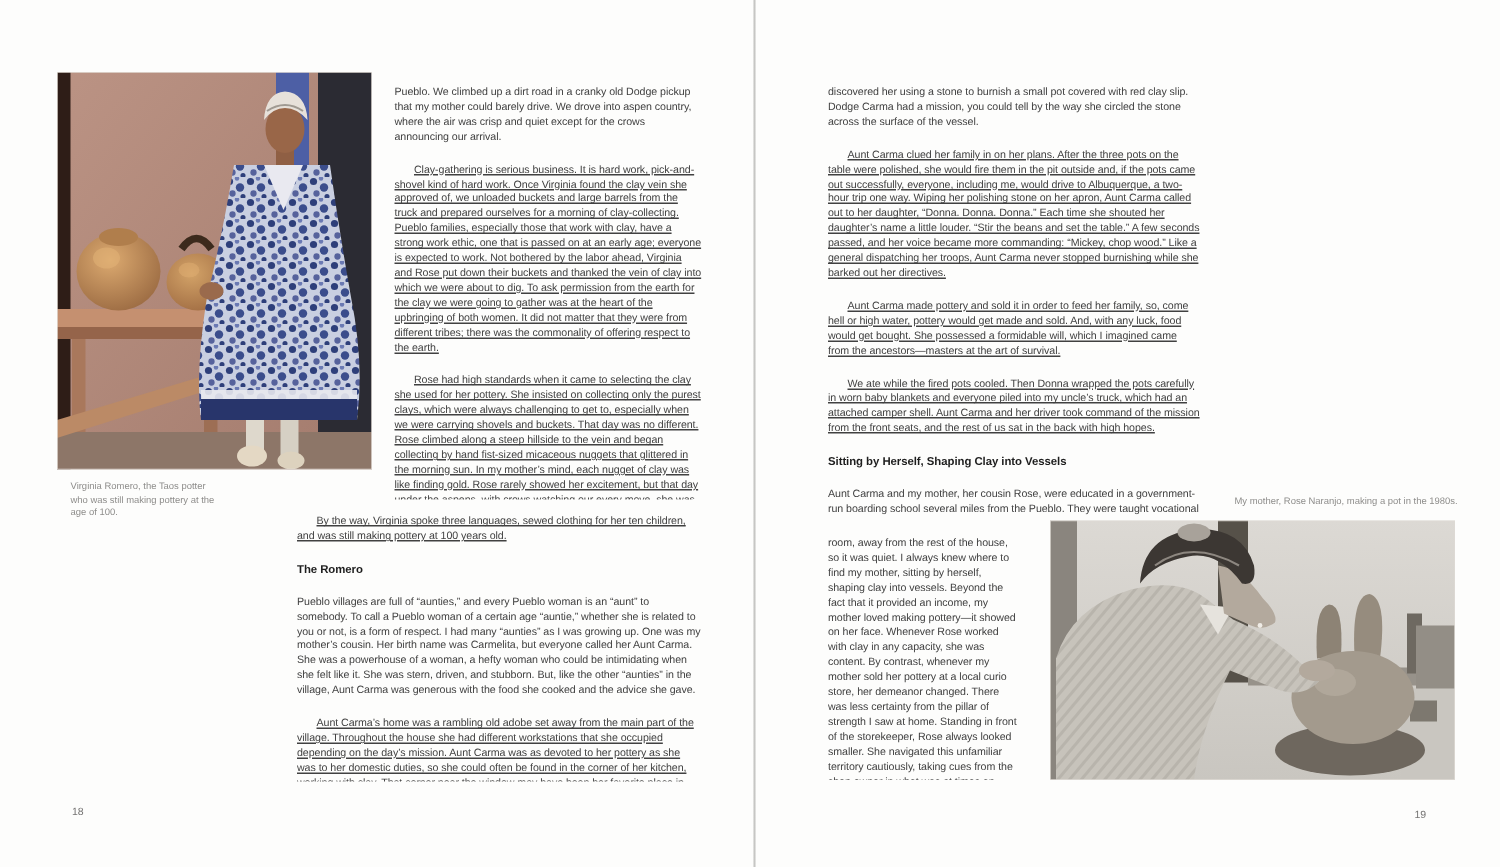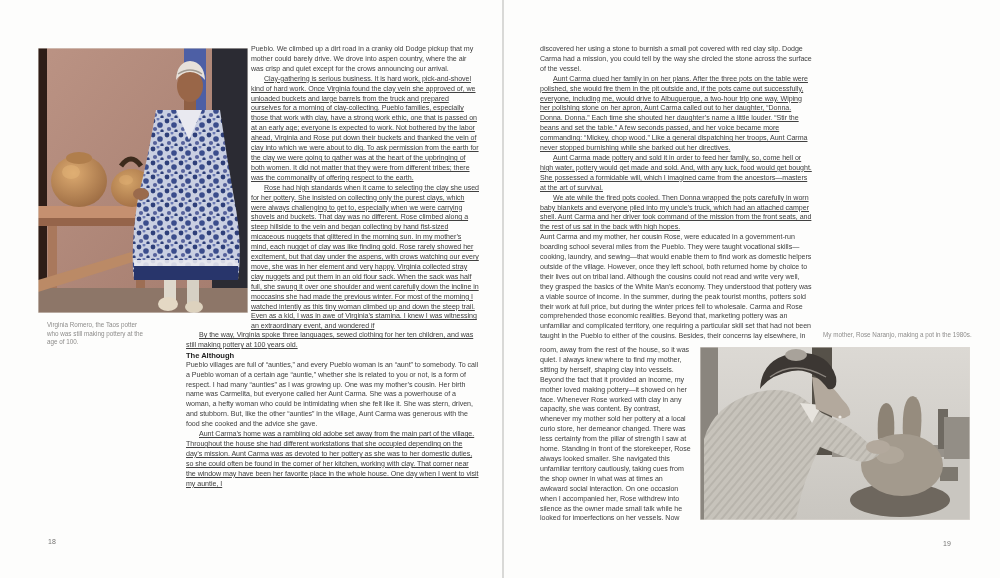--- a/index.html
+++ b/index.html
@@ -2,21 +2,21 @@
 <html><head>
 <meta charset="utf-8">
 <style>
   html,body{margin:0;padding:0;background:#fbfbfa;}
   .spread{position:relative;width:1000px;height:578px;background:#fdfdfc;overflow:hidden;
           font-family:"Liberation Sans", sans-serif;}
   .gutter{position:absolute;left:502px;top:0;width:2px;height:578px;
           background:linear-gradient(to right,#ececea,#c6c6c4,#ececea);}
   .body-text{font-size:7.1px;line-height:9.9px;color:#414141;letter-spacing:-0.04px;
              text-align:left;position:absolute;overflow:hidden;}
-  .body-text p{margin:0;}
+  .body-text p{margin:12px;}
   .body-text p.ind{text-indent:13px;text-decoration:underline;}
   .sec-heading{font-weight:bold;color:#1e1e1e;font-size:7.6px;margin-top:10px;margin-bottom:0;}
   .caption{position:absolute;font-size:6.3px;line-height:8.6px;color:#8e8d8b;}
   .pagenum{position:absolute;font-size:7px;color:#757473;}
   .photo{position:absolute;display:block;}
   .photo svg{display:block;}
 </style>
 </head>
 <body>
 
@@ -94,34 +94,35 @@
   <div class="caption" style="left:47px;top:321px;width:102px;">Virginia Romero, the Taos potter who was still making pottery at the age of 100.</div>
 
   <div class="body-text" style="left:251px;top:45px;width:229px;height:288px;">
     <p>Pueblo. We climbed up a dirt road in a cranky old Dodge pickup that my mother could barely drive. We drove into aspen country, where the air was crisp and quiet except for the crows announcing our arrival.</p>
     <p class="ind">Clay-gathering is serious business. It is hard work, pick-and-shovel kind of hard work. Once Virginia found the clay vein she approved of, we unloaded buckets and large barrels from the truck and prepared ourselves for a morning of clay-collecting. Pueblo families, especially those that work with clay, have a strong work ethic, one that is passed on at an early age; everyone is expected to work. Not bothered by the labor ahead, Virginia and Rose put down their buckets and thanked the vein of clay into which we were about to dig. To ask permission from the earth for the clay we were going to gather was at the heart of the upbringing of both women. It did not matter that they were from different tribes; there was the commonality of offering respect to the earth.</p>
     <p class="ind">Rose had high standards when it came to selecting the clay she used for her pottery. She insisted on collecting only the purest clays, which were always challenging to get to, especially when we were carrying shovels and buckets. That day was no different. Rose climbed along a steep hillside to the vein and began collecting by hand fist-sized micaceous nuggets that glittered in the morning sun. In my mother’s mind, each nugget of clay was like finding gold. Rose rarely showed her excitement, but that day under the aspens, with crows watching our every move, she was in her element and very happy. Virginia collected stray clay nuggets and put them in an old flour sack. When the sack was half full, she swung it over one shoulder and went carefully down the incline in moccasins she had made the previous winter. For most of the morning I watched intently as this tiny woman climbed up and down the steep trail. Even as a kid, I was in awe of Virginia’s stamina. I knew I was witnessing an extraordinary event, and wondered if</p>
   </div>
 
   <div class="body-text" style="left:186px;top:331px;width:293px;height:190px;">
     <p class="ind">By the way, Virginia spoke three languages, sewed clothing for her ten children, and was still making pottery at 100 years old.</p>
-    <p class="sec-heading">The Although</p>
+    <p class="sec-heading">The Romero</p>
     <p>Pueblo villages are full of “aunties,” and every Pueblo woman is an “aunt” to somebody. To call a Pueblo woman of a certain age “auntie,” whether she is related to you or not, is a form of respect. I had many “aunties” as I was growing up. One was my mother’s cousin. Her birth name was Carmelita, but everyone called her Aunt Carma. She was a powerhouse of a woman, a hefty woman who could be intimidating when she felt like it. She was stern, driven, and stubborn. But, like the other “aunties” in the village, Aunt Carma was generous with the food she cooked and the advice she gave.</p>
     <p class="ind">Aunt Carma’s home was a rambling old adobe set away from the main part of the village. Throughout the house she had different workstations that she occupied depending on the day’s mission. Aunt Carma was as devoted to her pottery as she was to her domestic duties, so she could often be found in the corner of her kitchen, working with clay. That corner near the window may have been her favorite place in the whole house. One day when I went to visit my auntie, I</p>
   </div>
 
   <div class="pagenum" style="left:48px;top:538px;">18</div>
 
   <div class="gutter"></div>
 
   <div class="body-text" style="left:540px;top:45px;width:272px;height:298px;">
     <p>discovered her using a stone to burnish a small pot covered with red clay slip. Dodge Carma had a mission, you could tell by the way she circled the stone across the surface of the vessel.</p>
     <p class="ind">Aunt Carma clued her family in on her plans. After the three pots on the table were polished, she would fire them in the pit outside and, if the pots came out successfully, everyone, including me, would drive to Albuquerque, a two-hour trip one way. Wiping her polishing stone on her apron, Aunt Carma called out to her daughter, “Donna. Donna. Donna.” Each time she shouted her daughter’s name a little louder. “Stir the beans and set the table.” A few seconds passed, and her voice became more commanding: “Mickey, chop wood.” Like a general dispatching her troops, Aunt Carma never stopped burnishing while she barked out her directives.</p>
     <p class="ind">Aunt Carma made pottery and sold it in order to feed her family, so, come hell or high water, pottery would get made and sold. And, with any luck, food would get bought. She possessed a formidable will, which I imagined came from the ancestors—masters at the art of survival.</p>
     <p class="ind">We ate while the fired pots cooled. Then Donna wrapped the pots carefully in worn baby blankets and everyone piled into my uncle’s truck, which had an attached camper shell. Aunt Carma and her driver took command of the mission from the front seats, and the rest of us sat in the back with high hopes.</p>
+    <p class="sec-heading">Sitting by Herself, Shaping Clay into Vessels</p>
     <p>Aunt Carma and my mother, her cousin Rose, were educated in a government-run boarding school several miles from the Pueblo. They were taught vocational skills—cooking, laundry, and sewing—that would enable them to find work as domestic helpers outside of the village. However, once they left school, both returned home by choice to their lives out on tribal land. Although the cousins could not read and write very well, they grasped the basics of the White Man’s economy. They understood that pottery was a viable source of income. In the summer, during the peak tourist months, potters sold their work at full price, but during the winter prices fell to wholesale. Carma and Rose comprehended those economic realities. Beyond that, marketing pottery was an unfamiliar and complicated territory, one requiring a particular skill set that had not been taught in the Pueblo to either of the cousins. Besides, their concerns lay elsewhere, in feeding their children and worrying where that food was coming from.</p>
 
   </div>
 
   <div class="body-text" style="left:540px;top:346px;width:151px;height:174px;">
     <p>room, away from the rest of the house, so it was quiet. I always knew where to find my mother, sitting by herself, shaping clay into vessels. Beyond the fact that it provided an income, my mother loved making pottery—it showed on her face. Whenever Rose worked with clay in any capacity, she was content. By contrast, whenever my mother sold her pottery at a local curio store, her demeanor changed. There was less certainty from the pillar of strength I saw at home. Standing in front of the storekeeper, Rose always looked smaller. She navigated this unfamiliar territory cautiously, taking cues from the shop owner in what was at times an awkward social interaction. On one occasion when I accompanied her, Rose withdrew into silence as the owner made small talk while he looked for imperfections on her vessels. Now and then he would flick the surface of a pot with his fingers and listen for the ring it made. If there was a dull ring it meant that</p>
   </div>
 
   <div class="caption" style="left:823px;top:331px;width:140px;white-space:nowrap;">My mother, Rose Naranjo, making a pot in the 1980s.</div>
 

